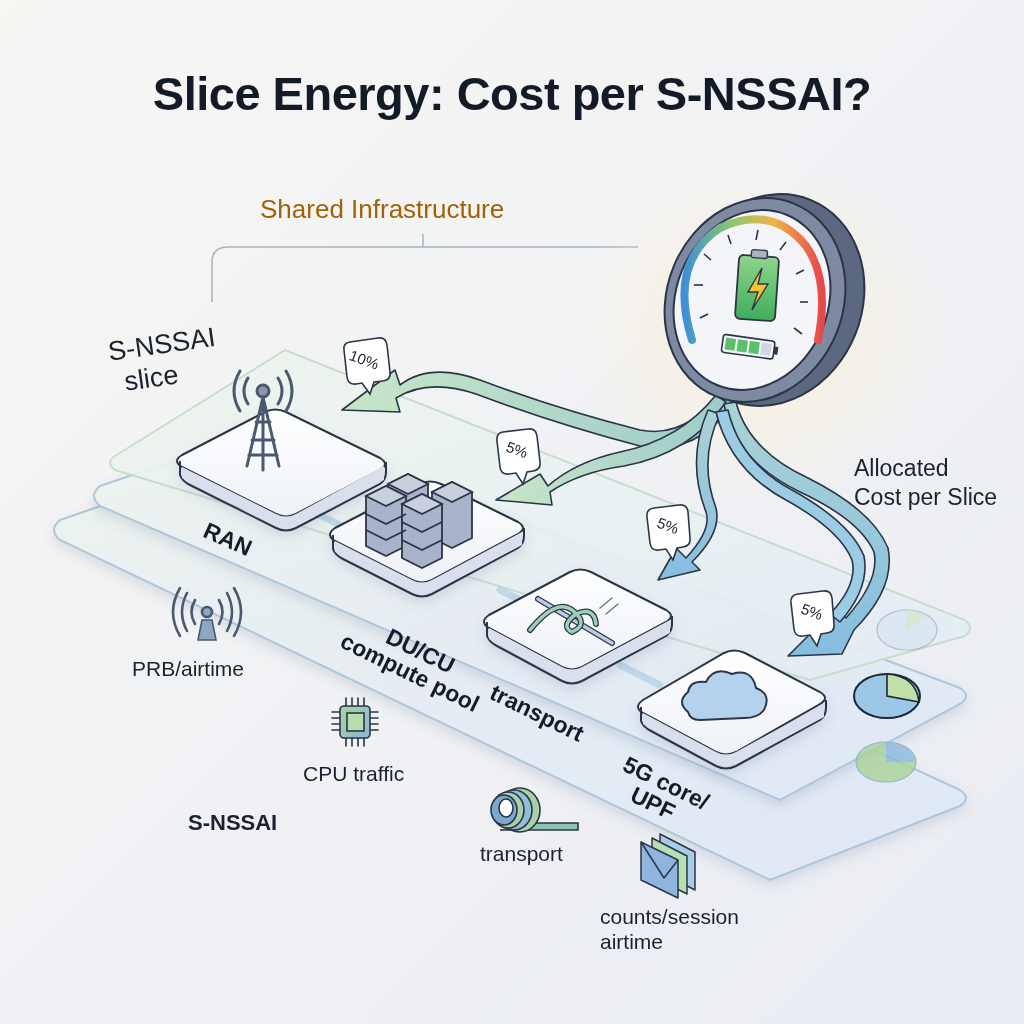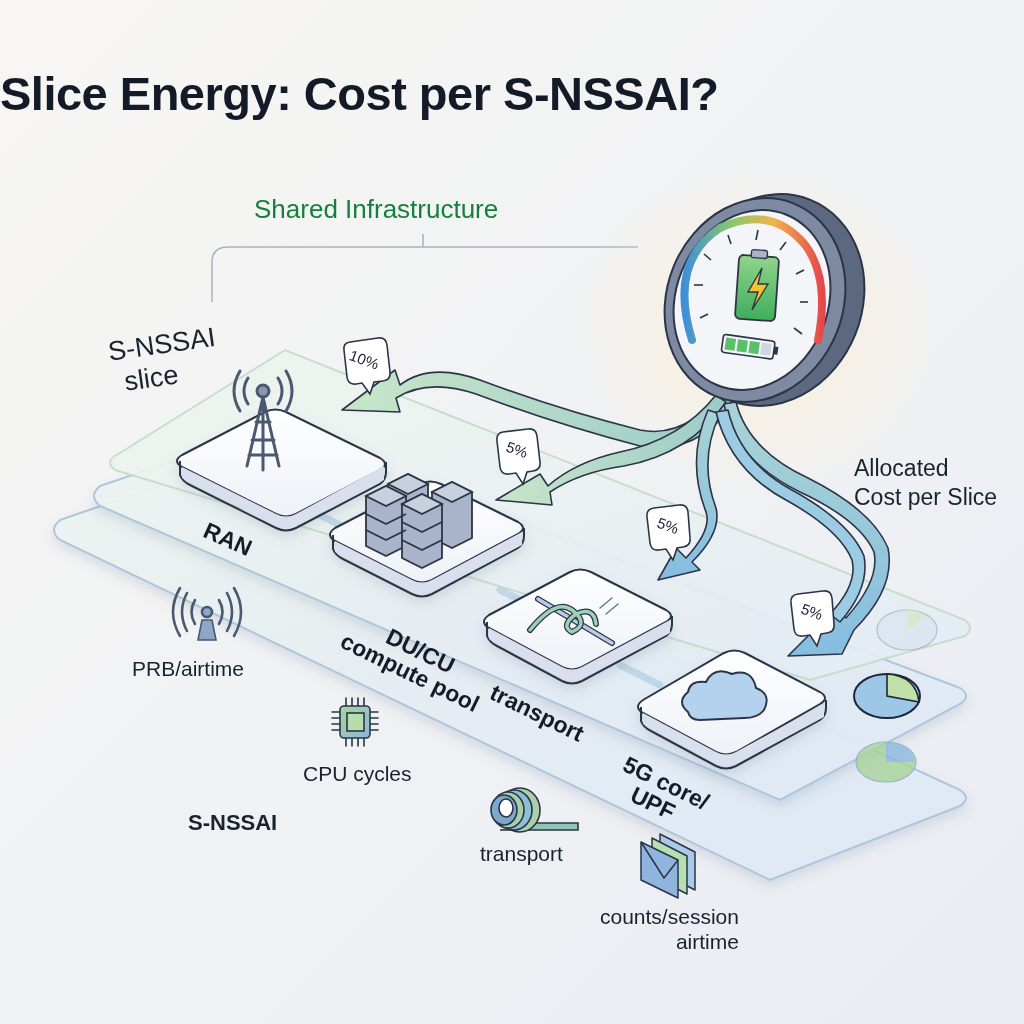--- a/index.html
+++ b/index.html
@@ -1,28 +1,28 @@
 <!DOCTYPE html>
 <html><head>
 <meta charset="utf-8">
 <style>
   html,body{margin:0;padding:0;}
   body{width:1024px;height:1024px;overflow:hidden;background:linear-gradient(135deg,#f7f6f3 0%,#f1f2f4 45%,#e9ecf3 100%);font-family:"Liberation Sans",sans-serif;color:#121a26;position:relative;}
   .canvas{position:absolute;left:0;top:0;width:1024px;height:1024px;}
   .txt{position:absolute;white-space:nowrap;line-height:1.1;}
-  .title{left:0;width:1024px;top:68px;text-align:left;font-size:47px;font-weight:700;color:#131b28;letter-spacing:-0.5px;}
-  .shared{left:254px;top:195px;font-size:26px;color:#15803d;}
+  .title{left:0;width:1024px;top:68px;text-align:center;font-size:47px;font-weight:700;color:#131b28;letter-spacing:-0.5px;}
+  .shared{left:260px;top:195px;font-size:26px;color:#a16207;}
   .slice-label{left:106px;top:336px;font-size:27px;color:#1a2230;line-height:1.2;transform:rotate(-8deg);transform-origin:left top;}
   .alloc{left:818px;top:454px;font-size:23px;color:#1a2230;line-height:1.25;margin-left:36px;}
   .node-lbl{font-size:23px;font-weight:700;color:#141c2a;transform-origin:left top;}
   .ran-lbl{left:210px;top:518px;transform:rotate(24deg);}
   .du-lbl{left:358px;top:607px;transform:rotate(26deg);line-height:1.05;text-align:center;}
   .tr-lbl{left:497px;top:680px;transform:rotate(26deg);}
   .core-lbl{left:630px;top:752px;transform:rotate(26deg);line-height:1.05;}
-  .metric{font-size:21px;color:#1a2230;text-align:right;}
+  .metric{font-size:21px;color:#1a2230;text-align:left;}
   .m-prb{left:132px;top:657px;}
   .m-cpu{left:303px;top:762px;}
   .m-tr{left:480px;top:842px;}
   .m-traffic{left:600px;top:904px;line-height:1.2;}
   .snssai{left:188px;top:811px;font-size:22px;font-weight:700;color:#1a2230;}
   .pct{font-size:15px;color:#1a2230;}
 </style>
 </head>
 <body>
 
@@ -263,19 +263,19 @@
   <div>5G core/</div>
   <div style="padding-left:20px">UPF</div>
 </div>
 
 <div class="txt pct" style="left:349px;top:352px;transform:rotate(20deg);">10%</div>
 <div class="txt pct" style="left:506px;top:442px;transform:rotate(20deg);">5%</div>
 <div class="txt pct" style="left:657px;top:518px;transform:rotate(20deg);">5%</div>
 <div class="txt pct" style="left:801px;top:604px;transform:rotate(20deg);">5%</div>
 
 <div class="txt metric m-prb">PRB/airtime</div>
-<div class="txt metric m-cpu">CPU cycles</div>
+<div class="txt metric m-cpu">CPU traffic</div>
 <div class="txt metric m-tr">transport</div>
 <div class="txt metric m-traffic">
   <div>counts/session</div>
   <div>airtime</div>
 </div>
 <div class="txt snssai">S-NSSAI</div>
 
 </body></html>

